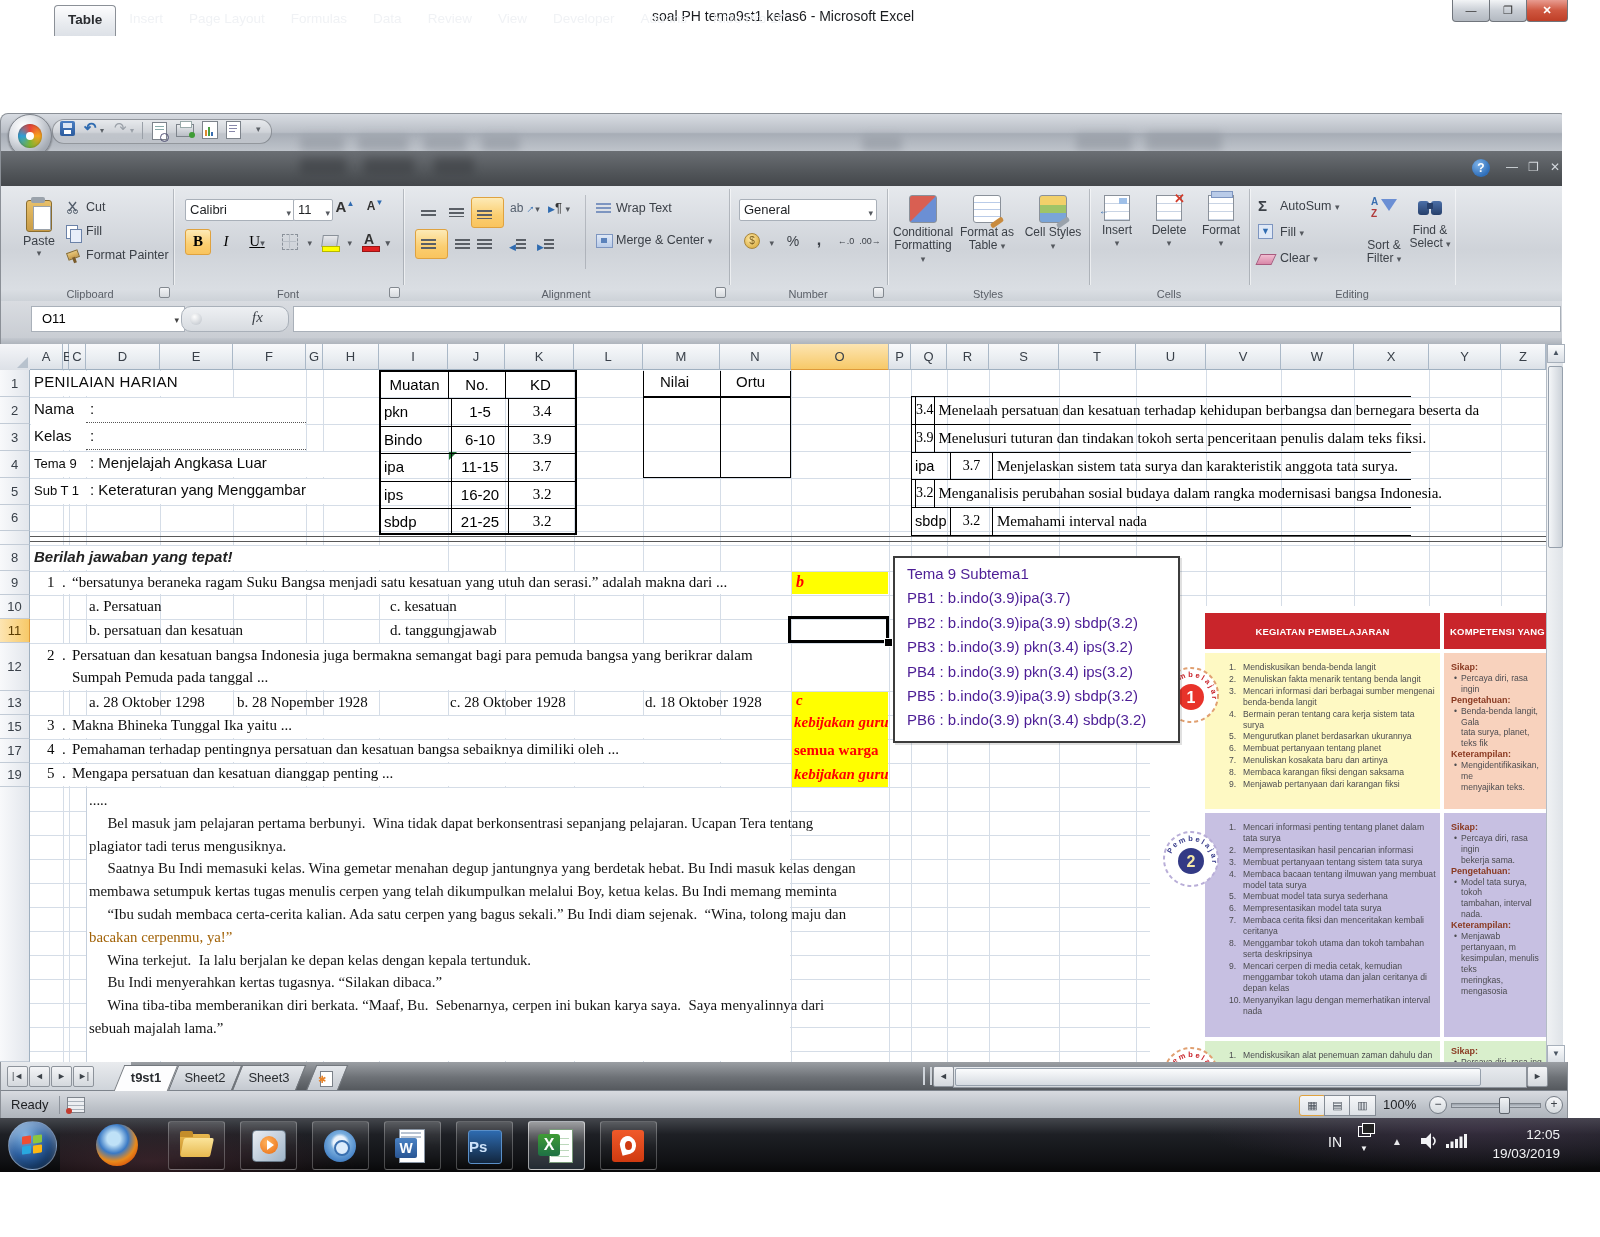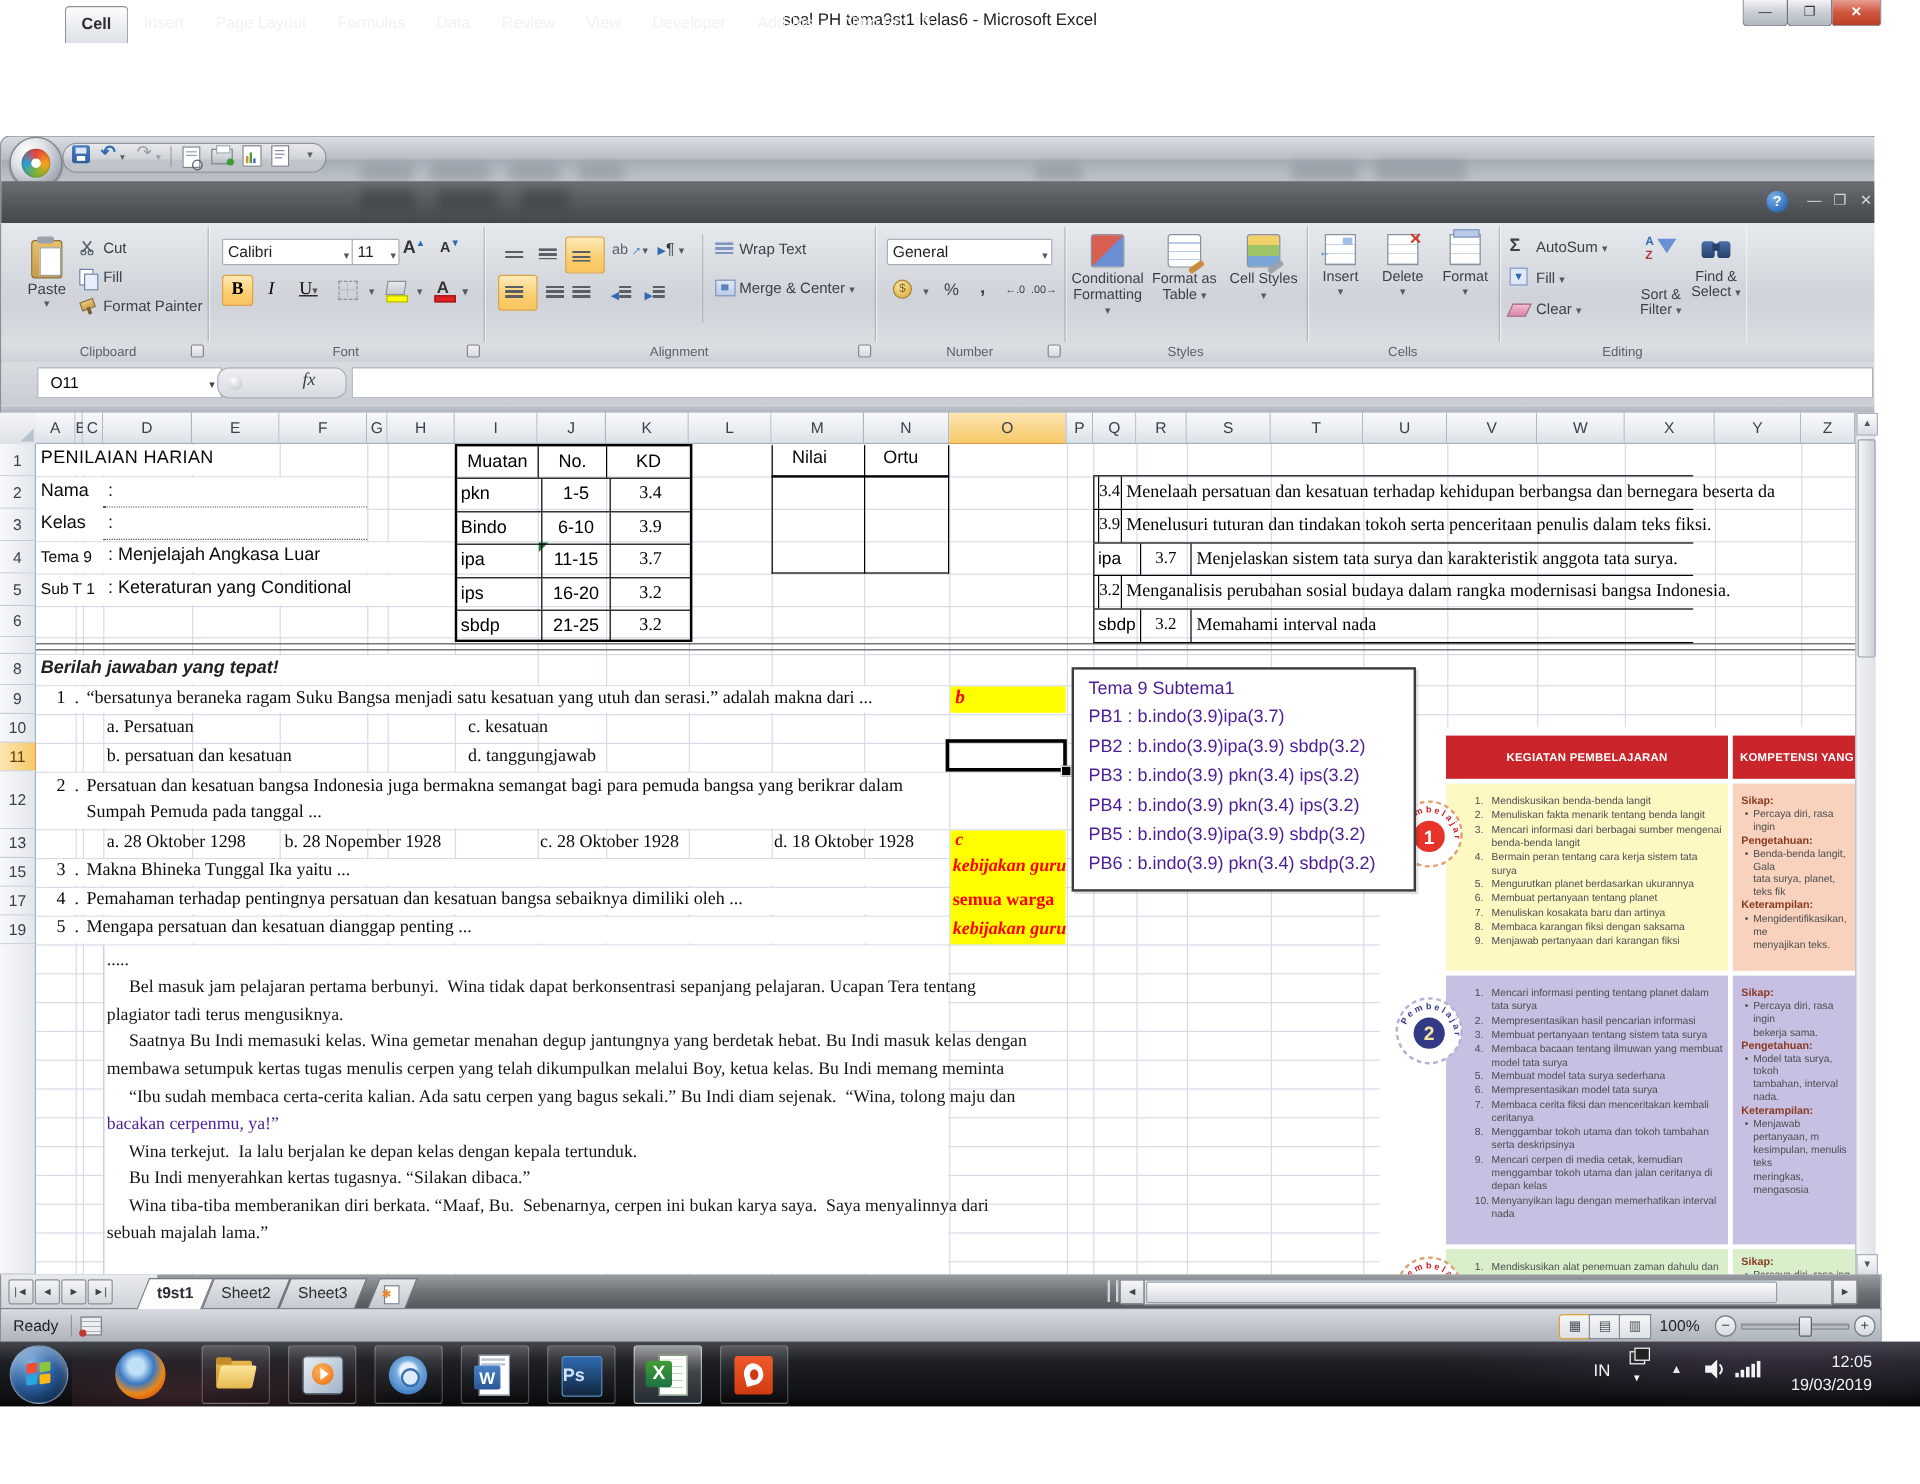--- a/index.html
+++ b/index.html
@@ -181,21 +181,21 @@
   <div class="blob" style="left:482px;top:136px;width:38px;height:15px;background:#8d939c"></div>
   <div class="blob" style="left:862px;top:136px;width:40px;height:15px;background:#8d939c"></div>
   <div class="blob" style="left:1076px;top:134px;width:56px;height:17px;background:#8d939c"></div>
   <div class="blob" style="left:1146px;top:133px;width:76px;height:18px;background:#8d939c"></div>
   <div class="abs winbtn" style="left:1452px;width:36px">—</div>
   <div class="abs winbtn" style="left:1489px;width:36px">❐</div>
   <div class="abs winbtn close" style="left:1526px;width:40px">✕</div>
 
   <div id="tabstrip" class="abs"></div>
   <div id="tabs" class="abs">
-    <div class="rtab active">Cell</div>
+    <div class="rtab active">Table</div>
       <div class="rtab">Insert</div>
       <div class="rtab">Page Layout</div>
       <div class="rtab">Formulas</div>
       <div class="rtab">Data</div>
       <div class="rtab">Review</div>
       <div class="rtab">View</div>
       <div class="rtab">Developer</div>
       <div class="rtab">Add-Ins</div>
       <div class="rtab">Nitro Pro 10</div>
   </div>
@@ -553,21 +553,21 @@
   </div>
 
   <div class="cellT" style="left:34px;top:373px;letter-spacing:.3px">PENILAIAN HARIAN</div>
   <div class="cellT" style="left:34px;top:400px">Nama</div>
   <div class="cellT" style="left:90px;top:400px">:</div>
   <div class="cellT" style="left:34px;top:427px">Kelas</div>
   <div class="cellT" style="left:90px;top:427px">:</div>
   <div class="cellT" style="left:34px;top:456px;font-size:13px">Tema 9</div>
   <div class="cellT" style="left:90px;top:454px">: Menjelajah Angkasa Luar</div>
   <div class="cellT" style="left:34px;top:483px;font-size:13px">Sub T 1</div>
-  <div class="cellT" style="left:90px;top:481px">: Keteraturan yang Conditional</div>
+  <div class="cellT" style="left:90px;top:481px">: Keteraturan yang Menggambar</div>
   <div class="cellT" style="left:660px;top:373px">Nilai</div>
   <div class="cellT" style="left:736px;top:373px">Ortu</div>
 
   <div class="cellT" style="left:34px;top:548px;font-style:italic;font-weight:bold;color:#222">Berilah jawaban yang tepat!</div>
 
   <div class="cellT ser" style="left:47px;top:574px">1</div>
   <div class="cellT ser" style="left:62px;top:574px">.</div>
   <div class="cellT ser" style="left:72px;top:574px">“bersatunya beraneka ragam Suku Bangsa menjadi satu kesatuan yang utuh dan serasi.”  adalah makna dari ...</div>
   <div class="cellT ser" style="left:89px;top:598px">a. Persatuan</div>
   <div class="cellT ser" style="left:390px;top:598px">c. kesatuan</div>
@@ -600,21 +600,21 @@
   <div class="cellT ser" style="left:794px;top:766px;color:#ff0000;font-style:italic;font-weight:bold">kebijakan guru</div>
 
   <div class="abs" style="left:86px;top:788px;width:1px;height:274px;background:#c5cfdc"></div>
   <div class="abs" style="left:89px;top:789px">
     <div class="ser" style="font-size:14.8px;line-height:22.8px;white-space:pre;color:#151515">.....</div>
       <div class="ser" style="font-size:14.8px;line-height:22.8px;white-space:pre;color:#151515">     Bel masuk jam pelajaran pertama berbunyi.  Wina tidak dapat berkonsentrasi sepanjang pelajaran. Ucapan Tera tentang</div>
       <div class="ser" style="font-size:14.8px;line-height:22.8px;white-space:pre;color:#151515">plagiator tadi terus mengusiknya.</div>
       <div class="ser" style="font-size:14.8px;line-height:22.8px;white-space:pre;color:#151515">     Saatnya Bu Indi memasuki kelas. Wina gemetar menahan degup jantungnya yang berdetak hebat. Bu Indi masuk kelas dengan</div>
       <div class="ser" style="font-size:14.8px;line-height:22.8px;white-space:pre;color:#151515">membawa setumpuk kertas tugas menulis cerpen yang telah dikumpulkan melalui Boy, ketua kelas. Bu Indi memang meminta</div>
       <div class="ser" style="font-size:14.8px;line-height:22.8px;white-space:pre;color:#151515">     “Ibu sudah membaca certa-cerita kalian. Ada satu cerpen yang bagus sekali.” Bu Indi diam sejenak.  “Wina, tolong maju dan</div>
-      <div class="ser" style="font-size:14.8px;line-height:22.8px;white-space:pre;color:#4c1d95">bacakan cerpenmu, ya!”</div>
+      <div class="ser" style="font-size:14.8px;line-height:22.8px;white-space:pre;color:#a16207">bacakan cerpenmu, ya!”</div>
       <div class="ser" style="font-size:14.8px;line-height:22.8px;white-space:pre;color:#151515">     Wina terkejut.  Ia lalu berjalan ke depan kelas dengan kepala tertunduk.</div>
       <div class="ser" style="font-size:14.8px;line-height:22.8px;white-space:pre;color:#151515">     Bu Indi menyerahkan kertas tugasnya. “Silakan dibaca.”</div>
       <div class="ser" style="font-size:14.8px;line-height:22.8px;white-space:pre;color:#151515">     Wina tiba-tiba memberanikan diri berkata. “Maaf, Bu.  Sebenarnya, cerpen ini bukan karya saya.  Saya menyalinnya dari</div>
       <div class="ser" style="font-size:14.8px;line-height:22.8px;white-space:pre;color:#151515">sebuah majalah lama.”</div>
   </div>
 
   <div id="selcell" class="abs"></div>
   <div id="selhandle" class="abs"></div>
 
   <div id="panel" class="abs">

